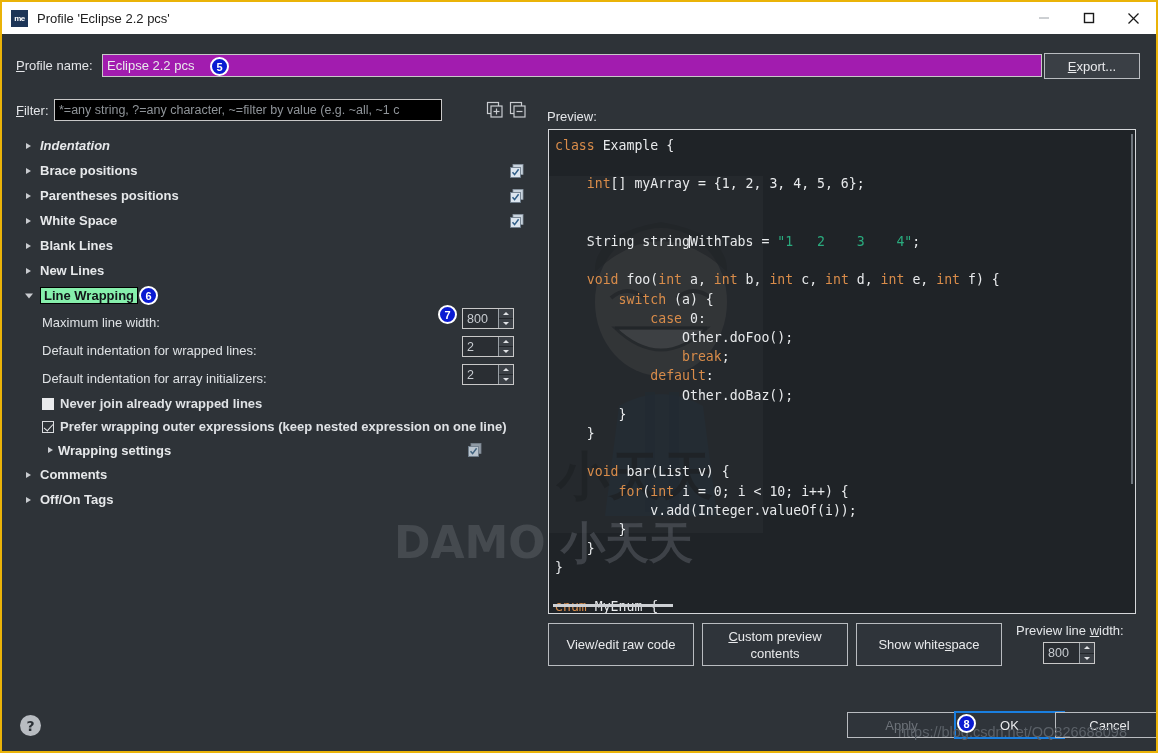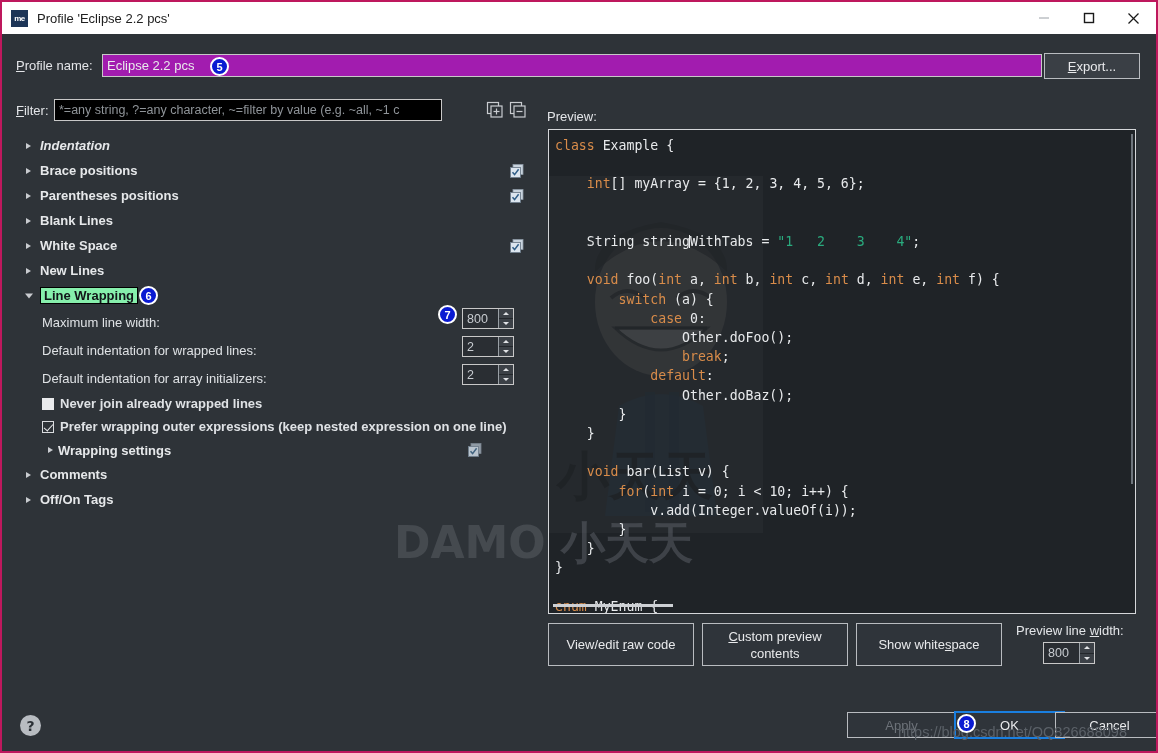--- a/index.html
+++ b/index.html
@@ -7,21 +7,21 @@
     margin: 0; padding: 0;
     width: 1158px; height: 753px;
     overflow: hidden;
     font-family: "Liberation Sans", sans-serif;
     background: #2b3036;
   }
   #app {
     position: relative;
     width: 1158px; height: 753px;
     background: #2e3338;
-    border: 2px solid #be185d;
+    border: 2px solid #eab308;
     overflow: hidden;
     padding-left: 15px;
   }
 
   
   #titlebar {
     position: absolute; left: 0; top: 0;
     width: 1154px; height: 32px;
     background: #ffffff;
     display: flex; align-items: center;
@@ -341,33 +341,33 @@
         <svg width="14" height="14" viewBox="0 0 14 14">
           <rect x="3" y="0.5" width="10" height="10" fill="#c9d4de" stroke="#8c98a5" stroke-width="0.8"></rect>
           <rect x="0.5" y="3.5" width="10" height="10" fill="#dce5ee" stroke="#6f7d8c" stroke-width="0.9"></rect>
           <path d="M2.5 8.2 L4.6 10.6 L8.6 5.3" fill="none" stroke="#2f5d86" stroke-width="1.5"></path>
         </svg>
       </span>
     </div>
 
     <div class="tree-row">
       <span class="arrow"></span>
-      <span class="node-label">Blank Lines</span>
-    </div>
-
-    <div class="tree-row">
-      <span class="arrow"></span>
       <span class="node-label">White Space</span>
       <span class="checkall">
         <svg width="14" height="14" viewBox="0 0 14 14">
           <rect x="3" y="0.5" width="10" height="10" fill="#c9d4de" stroke="#8c98a5" stroke-width="0.8"></rect>
           <rect x="0.5" y="3.5" width="10" height="10" fill="#dce5ee" stroke="#6f7d8c" stroke-width="0.9"></rect>
           <path d="M2.5 8.2 L4.6 10.6 L8.6 5.3" fill="none" stroke="#2f5d86" stroke-width="1.5"></path>
         </svg>
       </span>
+    </div>
+
+    <div class="tree-row">
+      <span class="arrow"></span>
+      <span class="node-label">Blank Lines</span>
     </div>
 
     <div class="tree-row">
       <span class="arrow"></span>
       <span class="node-label">New Lines</span>
     </div>
 
     <div class="tree-row">
       <span class="arrow open"></span>
       <span class="node-label selected">Line Wrapping</span>

